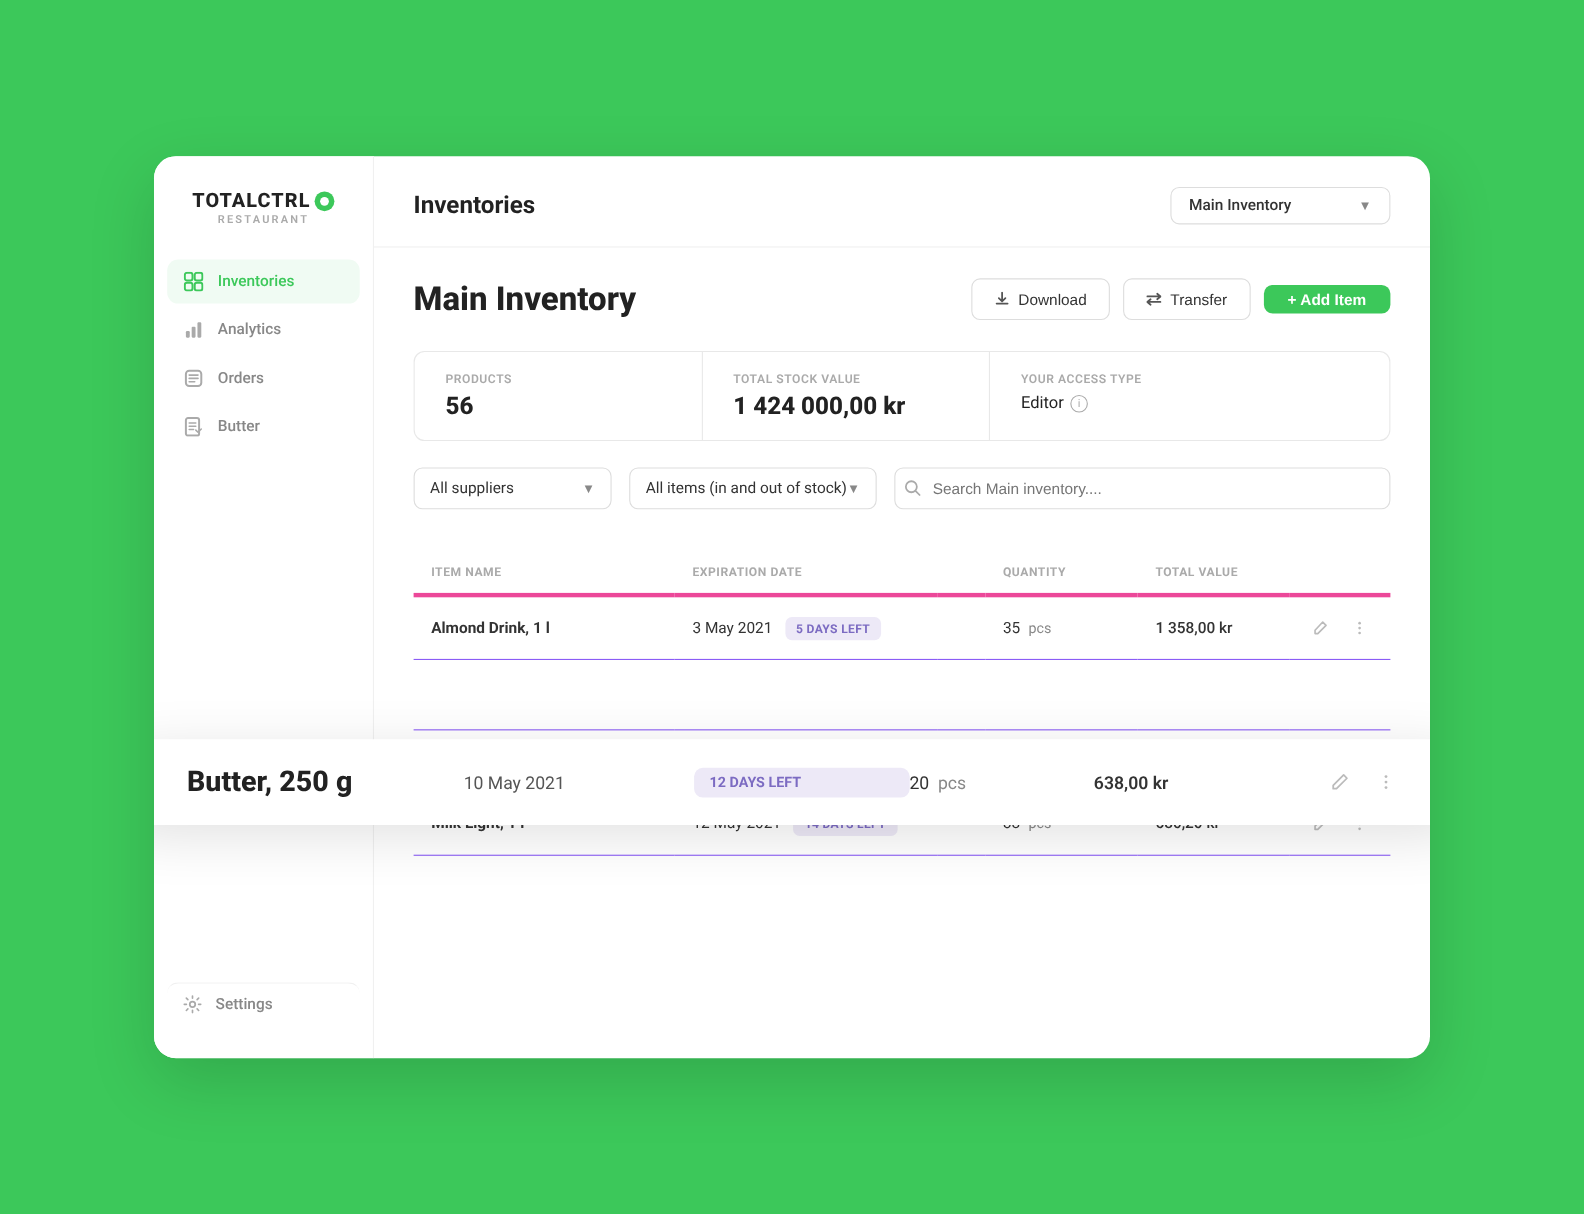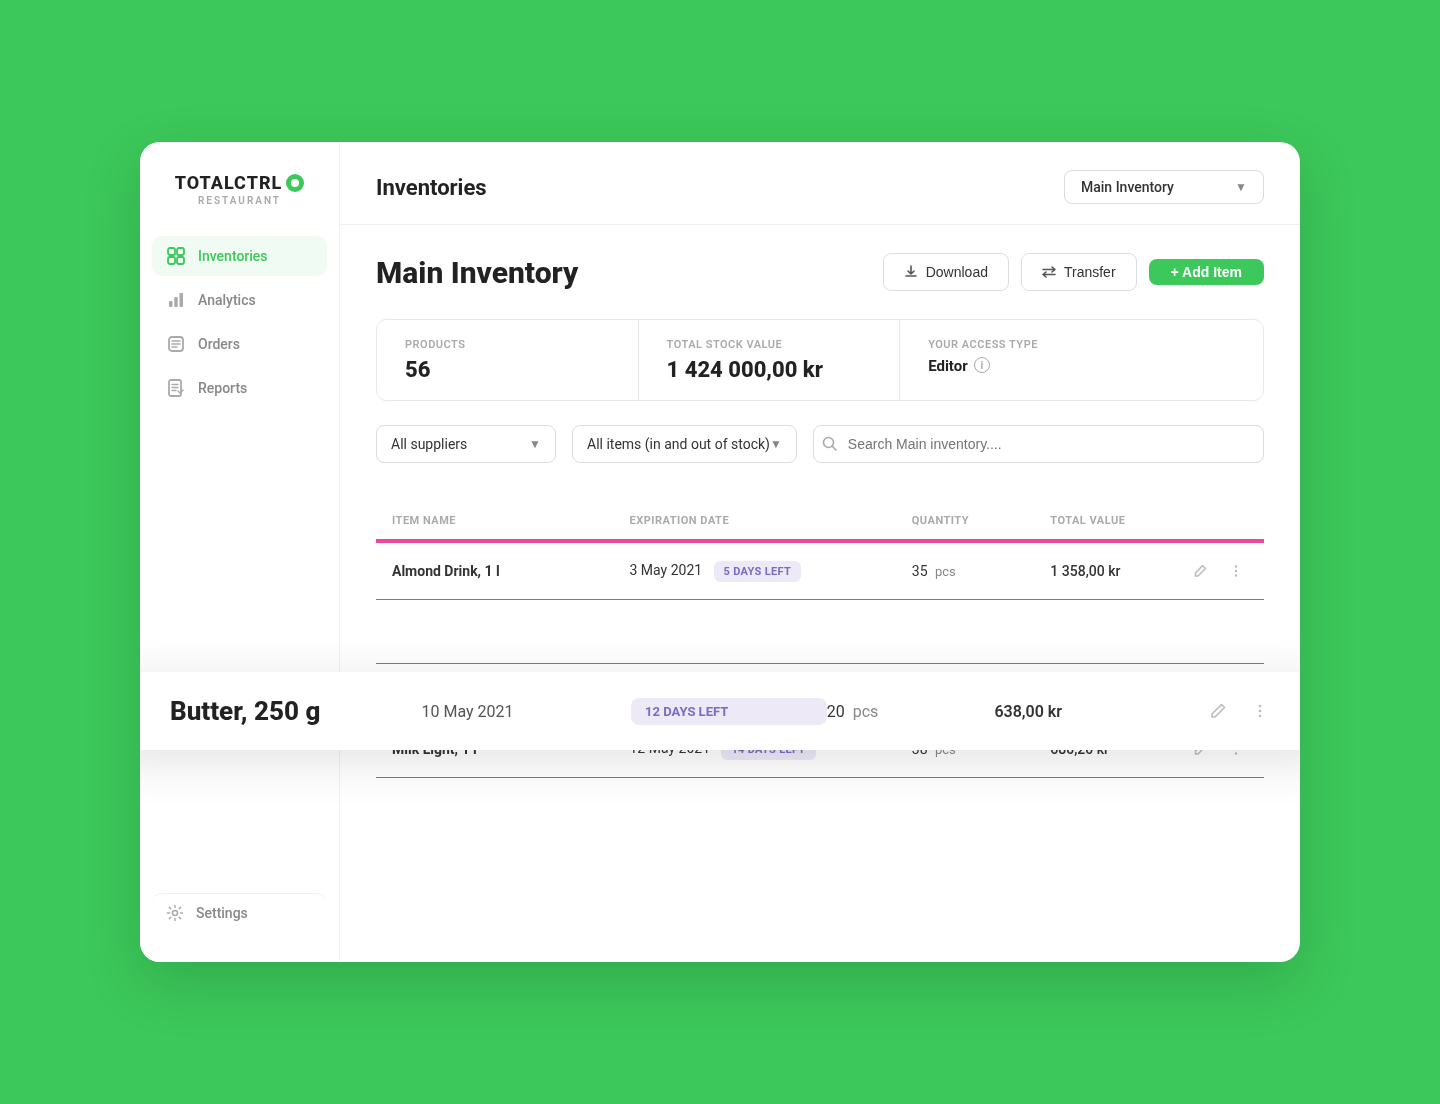--- a/index.html
+++ b/index.html
@@ -225,24 +225,24 @@
       text-transform: uppercase;
       margin-bottom: 6px;
     }
     .stat-value {
       font-size: 22px;
       font-weight: 800;
       color: #222;
     }
     .stat-access {
       display: flex;
-      align-items: flex-start;
+      align-items: flex-end;
       gap: 6px;
       font-size: 15px;
-      font-weight: 700;
+      font-weight: 400;
       color: #222;
     }
     .info-icon {
       width: 16px;
       height: 16px;
       border-radius: 50%;
       border: 1.5px solid #aaa;
       display: inline-flex;
       align-items: center;
       justify-content: center;
@@ -420,21 +420,21 @@
         <span>Orders</span>
       </div>
       <div class="nav-item">
         <span class="nav-icon">
           <svg width="18" height="18" viewBox="0 0 18 18" fill="none">
             <rect x="2" y="1" width="12" height="16" rx="2" stroke="#aaa" stroke-width="1.8"></rect>
             <path d="M5 5.5h6M5 8.5h6M5 11.5h4" stroke="#aaa" stroke-width="1.4" stroke-linecap="round"></path>
             <path d="M11 12l2 2 3-3" stroke="#aaa" stroke-width="1.4" stroke-linecap="round" stroke-linejoin="round"></path>
           </svg>
         </span>
-        <span>Reports</span>
+        <span>Butter</span>
       </div>
     </nav>
 
     <div class="sidebar-footer">
       <div class="settings-item">
         <span class="nav-icon">
           <svg width="18" height="18" viewBox="0 0 18 18" fill="none">
             <circle cx="9" cy="9" r="2.5" stroke="#aaa" stroke-width="1.6"></circle>
             <path d="M9 1.5v2M9 14.5v2M1.5 9h2M14.5 9h2M3.4 3.4l1.4 1.4M13.2 13.2l1.4 1.4M3.4 14.6l1.4-1.4M13.2 4.8l1.4-1.4" stroke="#aaa" stroke-width="1.5" stroke-linecap="round"></path>
           </svg>

